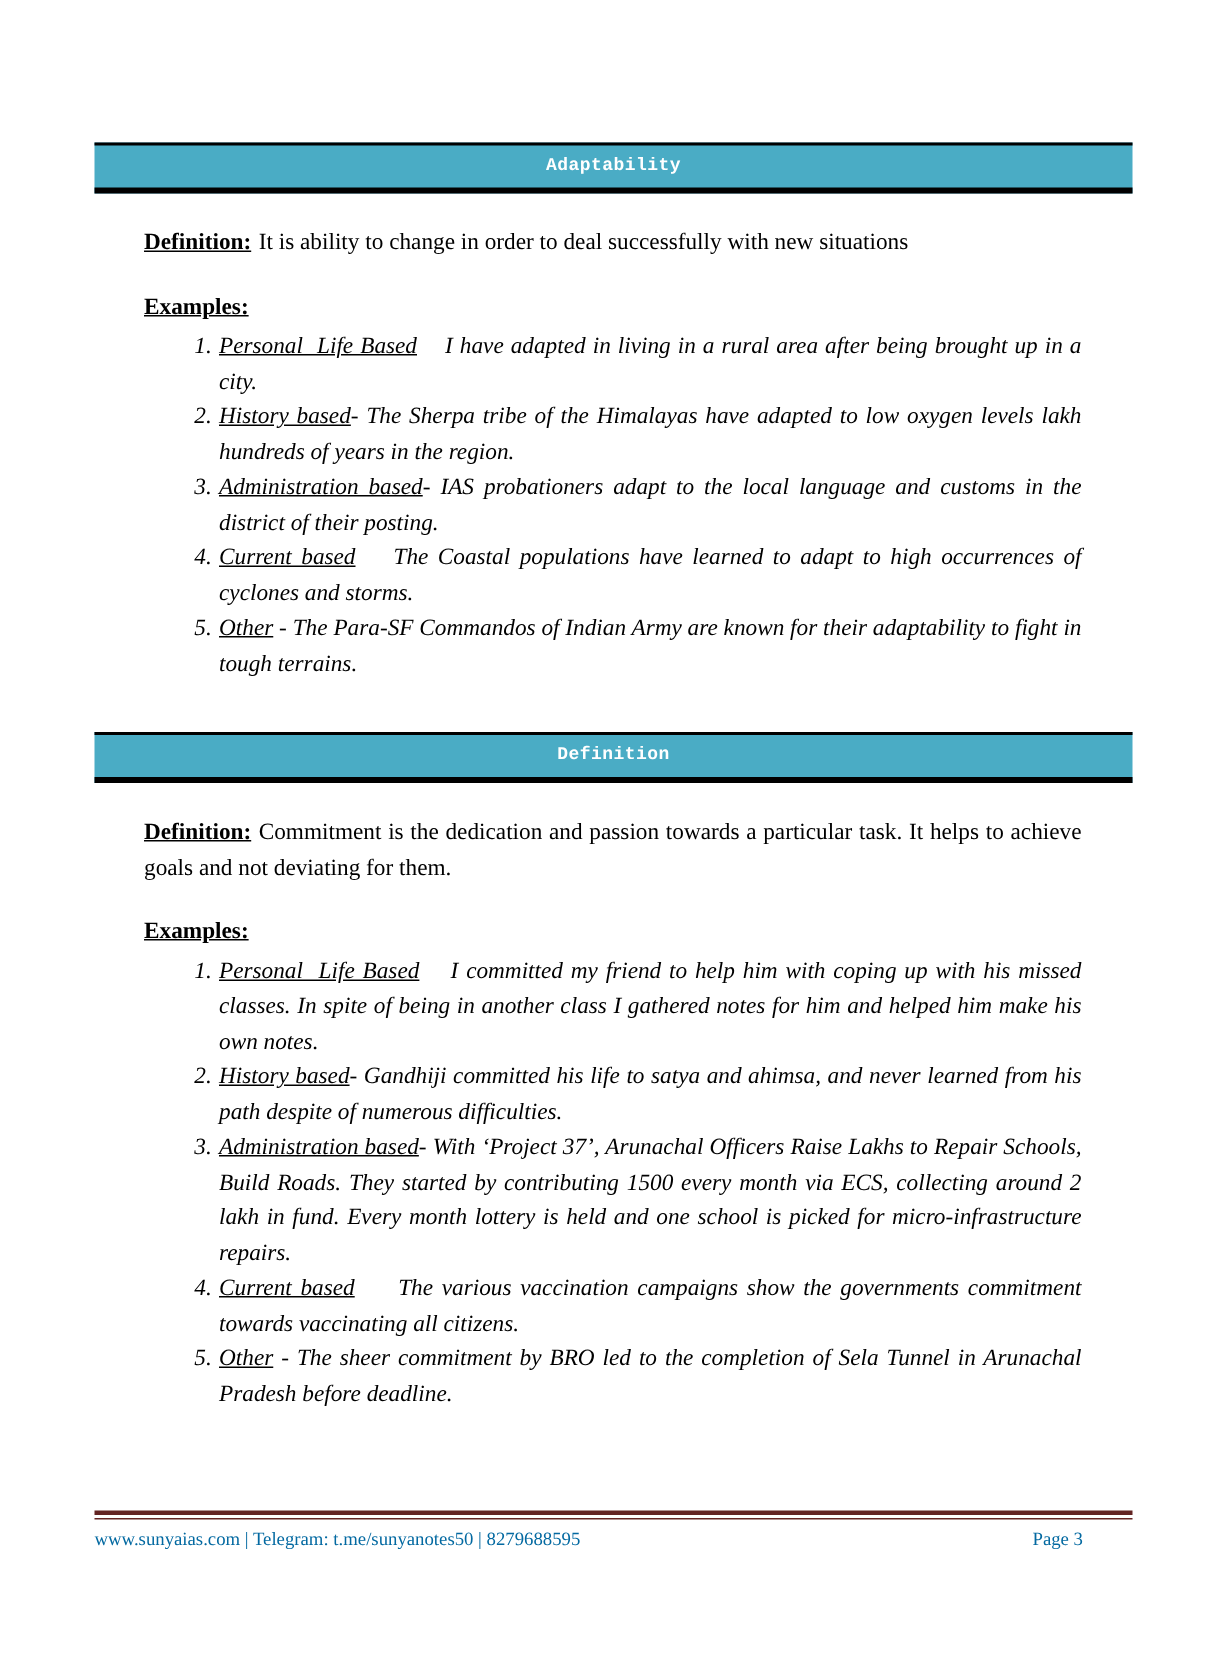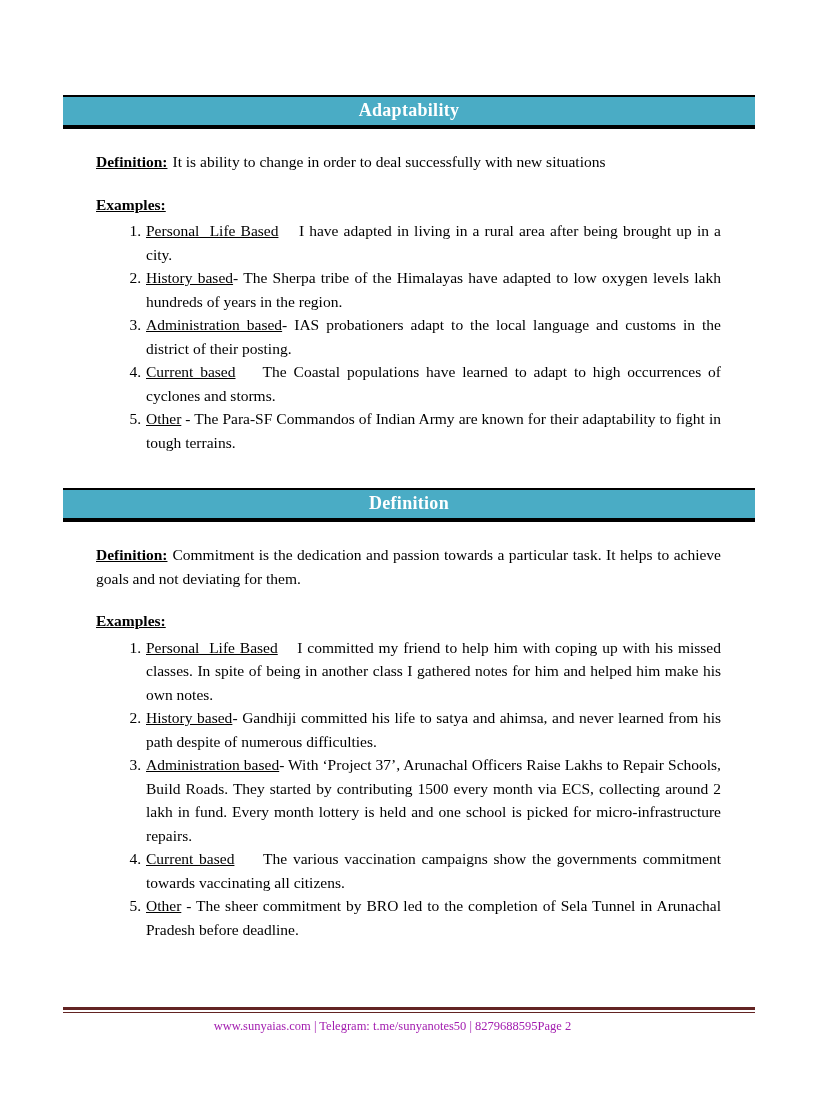--- a/index.html
+++ b/index.html
@@ -13,55 +13,55 @@
 
   .band {
     margin: 0 61px 0 63px;
     background: #4AACC5;
     border-top: 2px solid #000;
     border-bottom: 4px solid #000;
     text-align: center;
     padding: 2px 0 3px 0;
   }
   .band-title {
-    color: #fff; font-weight: bold; font-size: 18px;
-    line-height: 23px; letter-spacing: .3px;
+    color: #fff; font-weight: bold; font-size: 12px;
+    line-height: 23px; letter-spacing: .3px; font-family: Liberation Mono, monospace;
   }
 
   .section-body {
     margin: 0 95px 0 96px;
     font-size: 15.5px;
     line-height: 23.5px;
   }
   .def { margin-top: 21px; text-align: justify; }
   .bold-u { font-weight: bold; text-decoration: underline; }
   .def-text { margin-left: 5px; }
 
   .examples-h { margin-top: 19px; font-weight: bold; text-decoration: underline; font-size: 15.5px; }
 
   ol.example-list { margin: 3px 0 0 0; padding-left: 49px; }
-  ol.example-list li { text-align: justify; padding-left: 1px; }
+  ol.example-list li { text-align: justify; padding-left: 1px; font-style: italic; }
   .lbl { text-decoration: underline; white-space: pre-wrap; }
   .sep { white-space: pre-wrap; }
 
   .gap-between-sections { height: 34px; }
 
   .footer {
     position: absolute;
     left: 63px; right: 61px; top: 1007px;
   }
   .footer-rule {
     border-top: 3px solid #632423;
     border-bottom: 1px solid #632423;
     height: 2px;
   }
   .footer-row {
-    display: flex; justify-content: center;
+    display: flex; justify-content: space-between;
     margin-top: 6px;
-    font-size: 12.5px; color: #a21caf;
+    font-size: 12.5px; color: #0369a1;
     font-family: "Liberation Serif", serif;
   }
   .footer-right { padding-right: 33px; }
 </style>
 </head>
 <body>
 
 <div class="page">
 
   <div class="band">
@@ -95,17 +95,17 @@
       <li><span class="lbl">Administration based</span><span class="sep">- </span><span class="txt">With ‘Project 37’, Arunachal Officers Raise Lakhs to Repair Schools, Build Roads. They started by contributing 1500 every month via ECS, collecting around 2 lakh in fund. Every month lottery is held and one school is picked for micro-infrastructure repairs.</span></li>
       <li><span class="lbl">Current based</span><span class="sep">     </span><span class="txt">The various vaccination campaigns show the governments commitment towards vaccinating all citizens.</span></li>
       <li><span class="lbl">Other</span><span class="sep"> - </span><span class="txt">The sheer commitment by BRO led to the completion of Sela Tunnel in Arunachal Pradesh before deadline.</span></li>
     </ol>
   </div>
 
   <div class="footer">
     <div class="footer-rule"></div>
     <div class="footer-row">
       <span class="footer-left">www.sunyaias.com | Telegram: t.me/sunyanotes50 | 8279688595</span>
-      <span class="footer-right">Page 2</span>
+      <span class="footer-right">Page 3</span>
     </div>
   </div>
 
 </div>
 
 </body></html>

